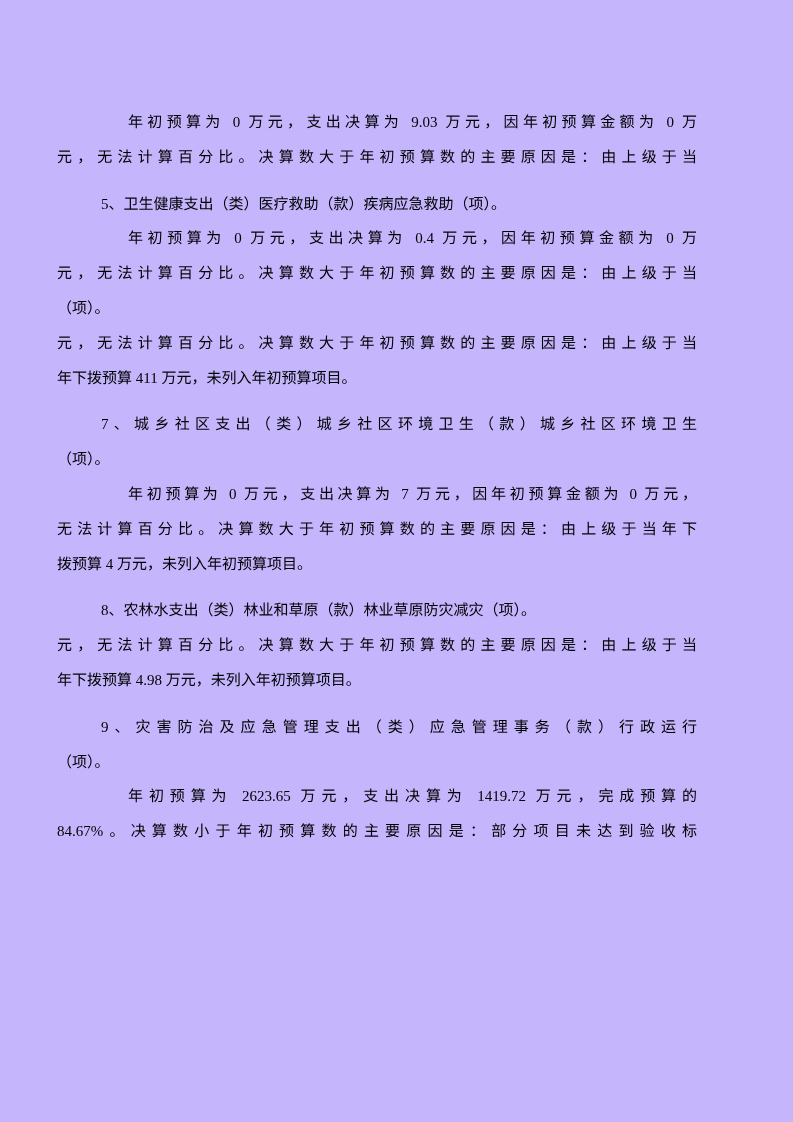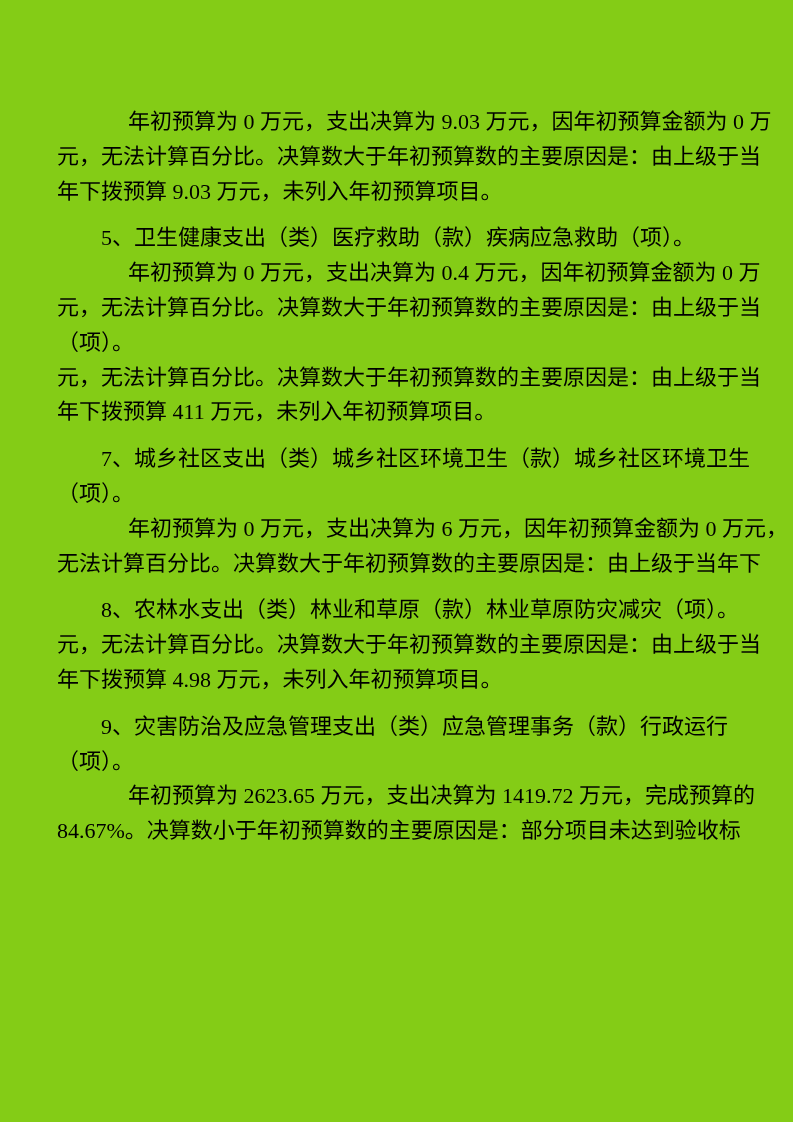--- a/index.html
+++ b/index.html
@@ -10,24 +10,24 @@
   body {
     width: 793px;
     height: 1122px;
     overflow: hidden;
   }
   .page {
     box-sizing: border-box;
     width: 793px;
     height: 1122px;
     padding: 105px 96px 0 57px;
-    background: #84cc16;
+    background: #c4b5fd;
     color: #000000;
     font-family: "Liberation Serif", "DejaVu Serif", serif;
-    font-size: 22px;
+    font-size: 15px;
     line-height: 34.8px;
     -webkit-font-smoothing: antialiased;
   }
   p.para {
     margin: 0;
     padding: 0;
   }
   .line {
     display: block;
     white-space: nowrap;
@@ -49,21 +49,20 @@
   }
 </style>
 </head>
 <body>
 
 <div class="page">
 
   <p class="para">
     <span class="line fb">年初预算为 0 万元，支出决算为 9.03 万元，因年初预算金额为 0 万</span>
     <span class="line">元，无法计算百分比。决算数大于年初预算数的主要原因是：由上级于当</span>
-    <span class="line last">年下拨预算 9.03 万元，未列入年初预算项目。</span>
   </p>
 
   <p class="para">
     <span class="line fh last">5、卫生健康支出（类）医疗救助（款）疾病应急救助（项）。</span>
   </p>
 
   <p class="para">
     <span class="line fb">年初预算为 0 万元，支出决算为 0.4 万元，因年初预算金额为 0 万</span>
     <span class="line">元，无法计算百分比。决算数大于年初预算数的主要原因是：由上级于当</span>
   </p>
@@ -76,22 +75,23 @@
     <span class="line">元，无法计算百分比。决算数大于年初预算数的主要原因是：由上级于当</span>
     <span class="line last">年下拨预算 411 万元，未列入年初预算项目。</span>
   </p>
 
   <p class="para">
     <span class="line fh">7、城乡社区支出（类）城乡社区环境卫生（款）城乡社区环境卫生</span>
     <span class="line last">（项）。</span>
   </p>
 
   <p class="para">
-    <span class="line fb">年初预算为 0 万元，支出决算为 6 万元，因年初预算金额为 0 万元，</span>
+    <span class="line fb">年初预算为 0 万元，支出决算为 7 万元，因年初预算金额为 0 万元，</span>
     <span class="line">无法计算百分比。决算数大于年初预算数的主要原因是：由上级于当年下</span>
+    <span class="line last">拨预算 4 万元，未列入年初预算项目。</span>
   </p>
 
   <p class="para">
     <span class="line fh last">8、农林水支出（类）林业和草原（款）林业草原防灾减灾（项）。</span>
   </p>
 
   <p class="para">
     <span class="line">元，无法计算百分比。决算数大于年初预算数的主要原因是：由上级于当</span>
     <span class="line last">年下拨预算 4.98 万元，未列入年初预算项目。</span>
   </p>

